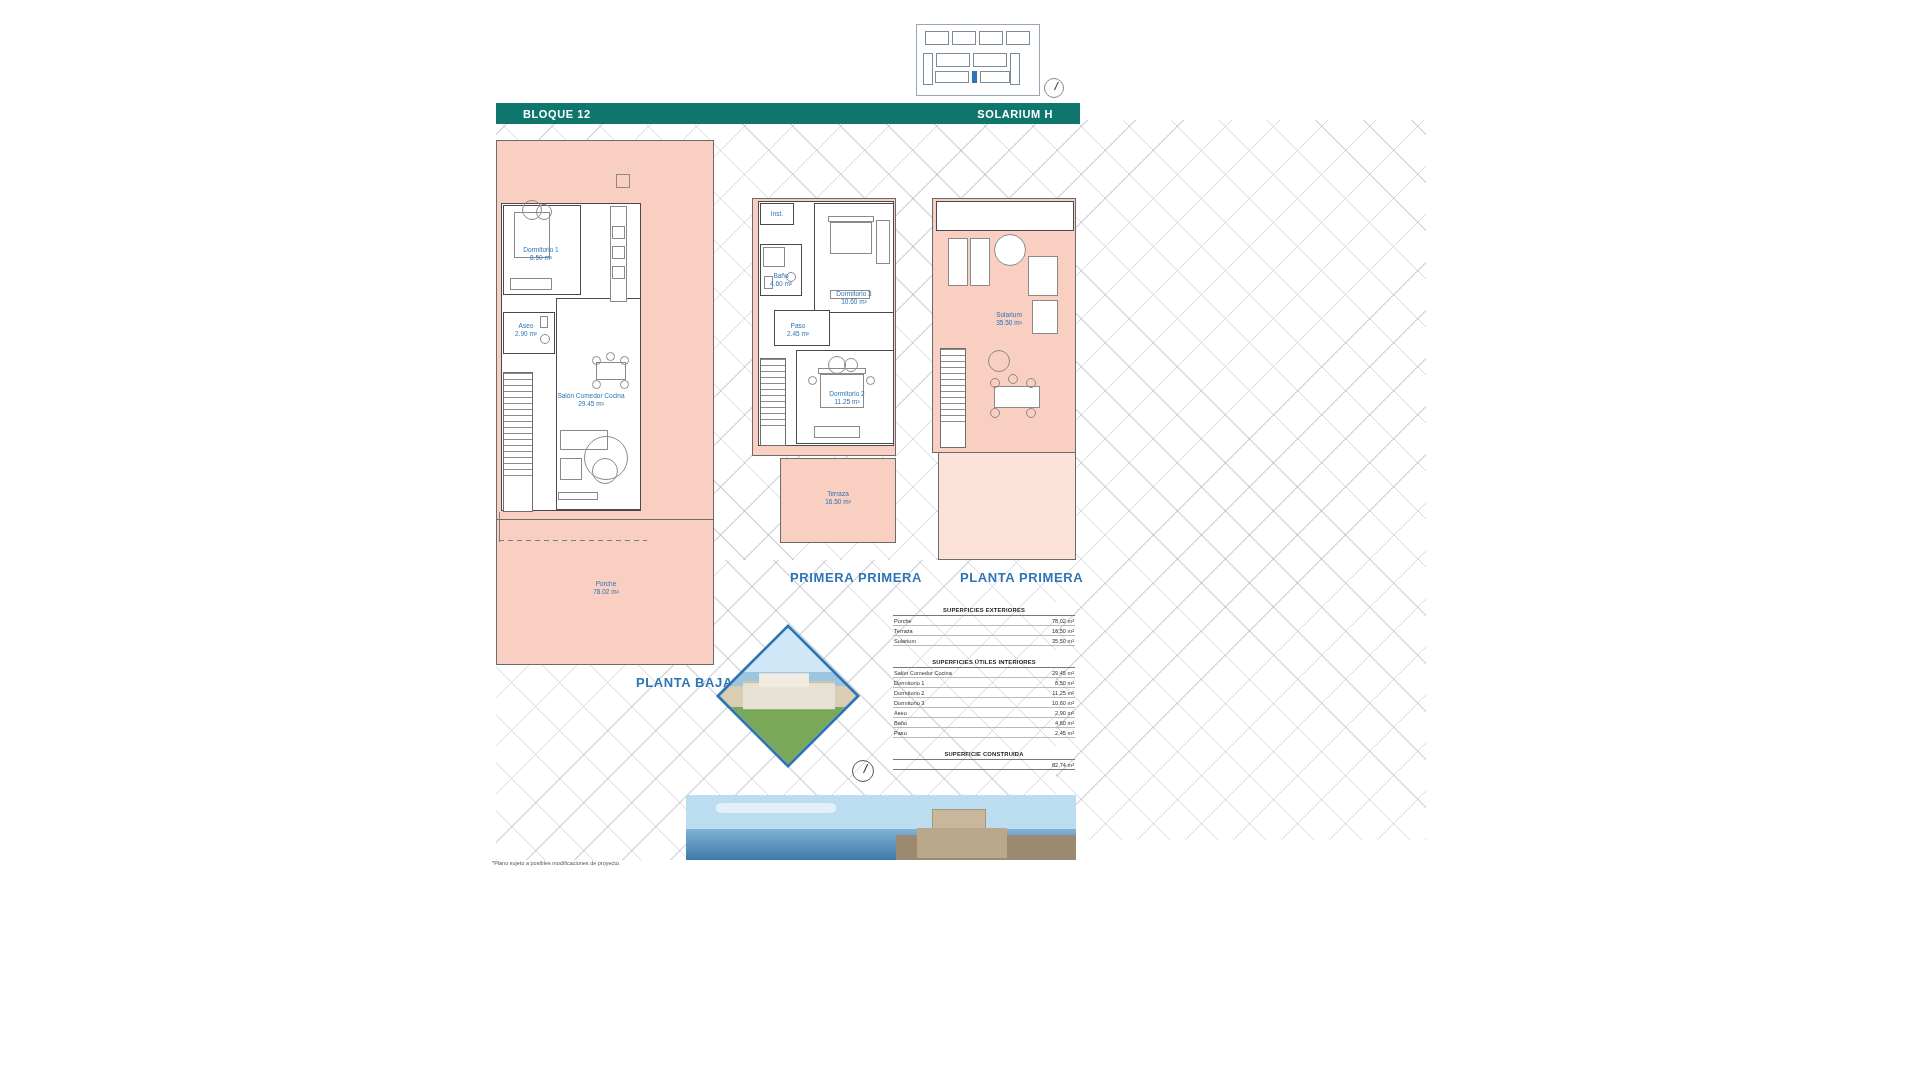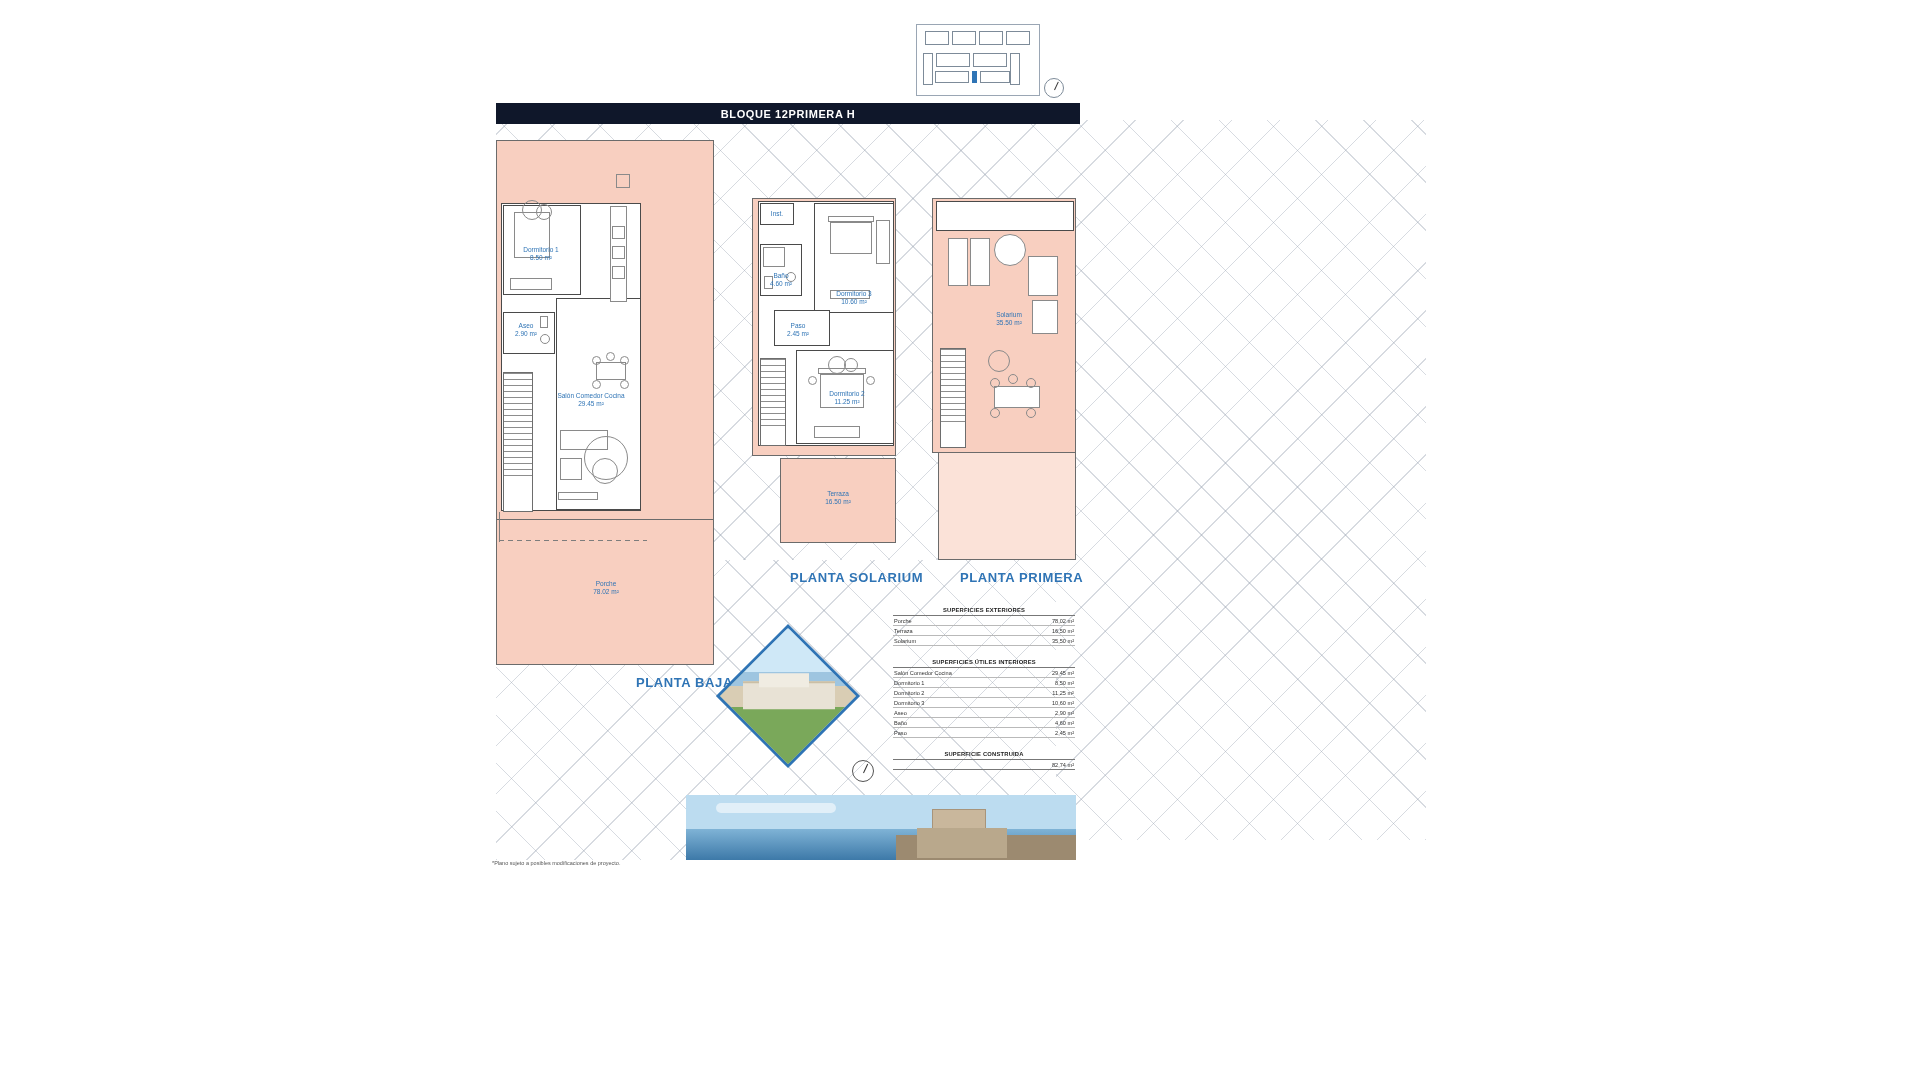--- a/index.html
+++ b/index.html
@@ -42,25 +42,25 @@
       repeating-linear-gradient(45deg, rgba(150,160,175,.38) 0 1px, transparent 1px 34px),
       repeating-linear-gradient(-45deg, rgba(150,160,175,.38) 0 1px, transparent 1px 34px);
     pointer-events: none;
   }
 
   
   .header-bar {
     position: absolute;
     left: 496px; top: 103px;
     width: 584px; height: 21px;
-    background: #0f172a;
+    background: #0f766e;
     color: #ffffff;
     display: flex;
     align-items: center;
-    justify-content: center;
+    justify-content: space-between;
     padding: 0 27px;
     font-size: 11px;
     font-weight: bold;
     letter-spacing: .6px;
   }
 
   
   .keymap {
     position: absolute;
     left: 916px; top: 24px;
@@ -246,21 +246,21 @@
       <div class="kmbox" style="width:34px;height:12px;"></div>
       <div class="kmbox hl" style="width:5px;height:12px;"></div>
       <div class="kmbox" style="width:30px;height:12px;"></div>
     </div>
   </div>
   <div class="compass-sm"></div>
   <div class="compass-lg"></div>
 
   <div class="header-bar">
     <span>BLOQUE 12</span>
-    <span>PRIMERA H</span>
+    <span>SOLARIUM H</span>
   </div>
 
   <div class="plan" style="left:496px; top:140px; width:220px; height:525px;">
 
     <div class="slab" style="left:0px; top:370px; width:218px; height:155px;"></div>
 
     <div class="slab" style="left:0px; top:0px; width:218px; height:380px;"></div>
 
     <div class="wall" style="left:5px; top:63px; width:140px; height:308px;"></div>
 
@@ -409,21 +409,21 @@
     <div class="room-label" style="left:58px; top:192px; width:74px;">
       <span>Dormitorio 2</span><br>
       <span>11.25 m²</span>
     </div>
     <div class="room-label" style="left:40px; top:292px; width:92px;">
       <span>Terraza</span><br>
       <span>16.50 m²</span>
     </div>
   </div>
 
-  <div class="plan-title" style="left:790px; top:570px;">PLANTA SOLARIUM</div>
+  <div class="plan-title" style="left:790px; top:570px;">PRIMERA PRIMERA</div>
 
   <div class="plan" style="left:932px; top:198px; width:146px; height:365px;">
 
     <div class="slab light" style="left:6px; top:252px; width:138px; height:110px;"></div>
 
     <div class="slab" style="left:0px; top:0px; width:144px; height:255px;"></div>
 
     <div class="wall" style="left:4px; top:3px; width:138px; height:30px;"></div>
 
     <div class="f" style="left:96px; top:58px; width:30px; height:40px; background:#fff;"></div>

